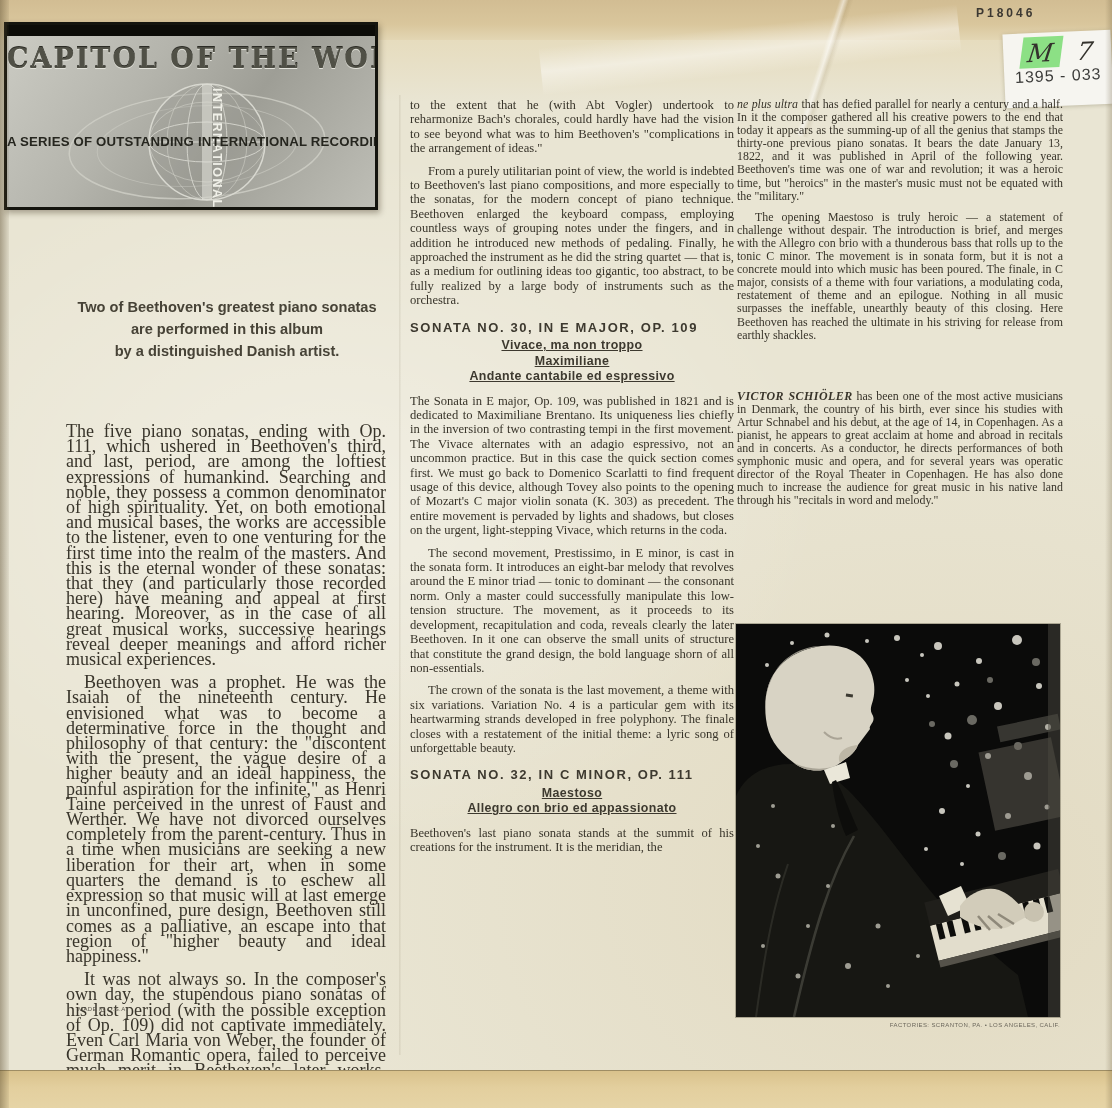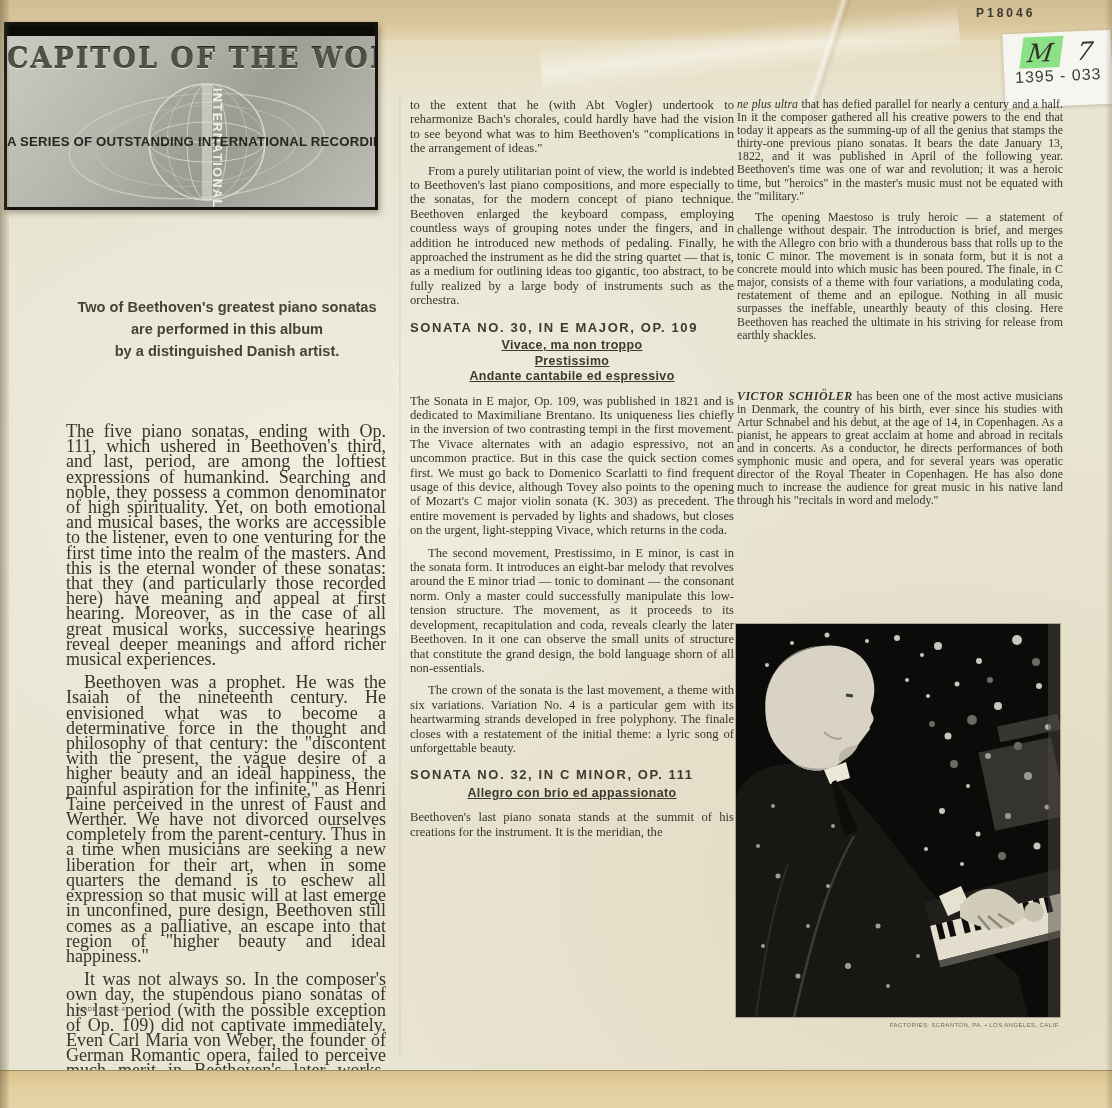--- a/index.html
+++ b/index.html
@@ -139,30 +139,31 @@
     <p class="ind">It was not always so. In the composer's own day, the stupendous piano sonatas of his last period (with the possible exception of Op. 109) did not captivate immediately. Even Carl Maria von Weber, the founder of German Romantic opera, failed to perceive much merit in Beethoven's later works. Weber saw in them nothing but "confused chaos" and an "unintelligible struggle after novelty." Posterity, however, has rectified this myopic judgment. Weber, who misunderstood Bach</p>
   </div>
 
   <div class="col col-mid">
     <p>to the extent that he (with Abt Vogler) undertook to reharmonize Bach's chorales, could hardly have had the vision to see beyond what was to him Beethoven's "complications in the arrangement of ideas."</p>
     <p class="ind">From a purely utilitarian point of view, the world is indebted to Beethoven's last piano compositions, and more especially to the sonatas, for the modern concept of piano technique. Beethoven enlarged the keyboard compass, employing countless ways of grouping notes under the fingers, and in addition he introduced new methods of pedaling. Finally, he approached the instrument as he did the string quartet — that is, as a medium for outlining ideas too gigantic, too abstract, to be fully realized by a large body of instruments such as the orchestra.</p>
 
     <div class="sonata-head">SONATA NO. 30, IN E MAJOR, OP. 109</div>
     <div class="movement-block">
       <div class="movement">Vivace, ma non troppo</div>
-      <div class="movement">Prestissimo</div>
+      <div class="movement">Maximiliane</div>
       <div class="movement">Andante cantabile ed espressivo</div>
     </div>
 
     <p>The Sonata in E major, Op. 109, was published in 1821 and is dedicated to Maximiliane Brentano. Its uniqueness lies chiefly in the inversion of two contrasting tempi in the first movement. The Vivace alternates with an adagio espressivo, not an uncommon practice. But in this case the quick section comes first. We must go back to Domenico Scarlatti to find frequent usage of this device, although Tovey also points to the opening of Mozart's C major violin sonata (K. 303) as precedent. The entire movement is pervaded by lights and shadows, but closes on the urgent, light-stepping Vivace, which returns in the coda.</p>
     <p class="ind">The second movement, Prestissimo, in E minor, is cast in the sonata form. It introduces an eight-bar melody that revolves around the E minor triad — tonic to dominant — the consonant norm. Only a master could successfully manipulate this low-tension structure. The movement, as it proceeds to its development, recapitulation and coda, reveals clearly the later Beethoven. In it one can observe the small units of structure that constitute the grand design, the bold language shorn of all non-essentials.</p>
     <p class="ind">The crown of the sonata is the last movement, a theme with six variations. Variation No. 4 is a particular gem with its heartwarming strands developed in free polyphony. The finale closes with a restatement of the initial theme: a lyric song of unforgettable beauty.</p>
 
     <div class="sonata-head">SONATA NO. 32, IN C MINOR, OP. 111</div>
     <div class="movement-block">
+      <div class="movement">Maestoso</div>
       <div class="movement">Allegro con brio ed appassionato</div>
     </div>
 
     <p>Beethoven's last piano sonata stands at the summit of his creations for the instrument. It is the meridian, the</p>
   </div>
 
   <div class="col col-right">
     <p><span class="lead-italic">ne plus ultra</span><span> that has defied parallel for nearly a century and a half. In it the composer gathered all his creative powers to the end that today it appears as the summing-up of all the genius that stamps the thirty-one previous piano sonatas. It bears the date January 13, 1822, and it was published in April of the following year. Beethoven's time was one of war and revolution; it was a heroic time, but "heroics" in the master's music must not be equated with the "military."</span></p>
     <p class="ind">The opening Maestoso is truly heroic — a statement of challenge without despair. The introduction is brief, and merges with the Allegro con brio with a thunderous bass that rolls up to the tonic C minor. The movement is in sonata form, but it is not a concrete mould into which music has been poured. The finale, in C major, consists of a theme with four variations, a modulating coda, restatement of theme and an epilogue. Nothing in all music surpasses the ineffable, unearthly beauty of this closing. Here Beethoven has reached the ultimate in his striving for release from earthly shackles.</p>
     <p class="bio-block"><span class="bio-name">VICTOR SCHIÖLER</span><span> has been one of the most active musicians in Denmark, the country of his birth, ever since his studies with Artur Schnabel and his debut, at the age of 14, in Copenhagen. As a pianist, he appears to great acclaim at home and abroad in recitals and in concerts. As a conductor, he directs performances of both symphonic music and opera, and for several years was operatic director of the Royal Theater in Copenhagen. He has also done much to increase the audience for great music in his native land through his "recitals in word and melody."</span></p>

